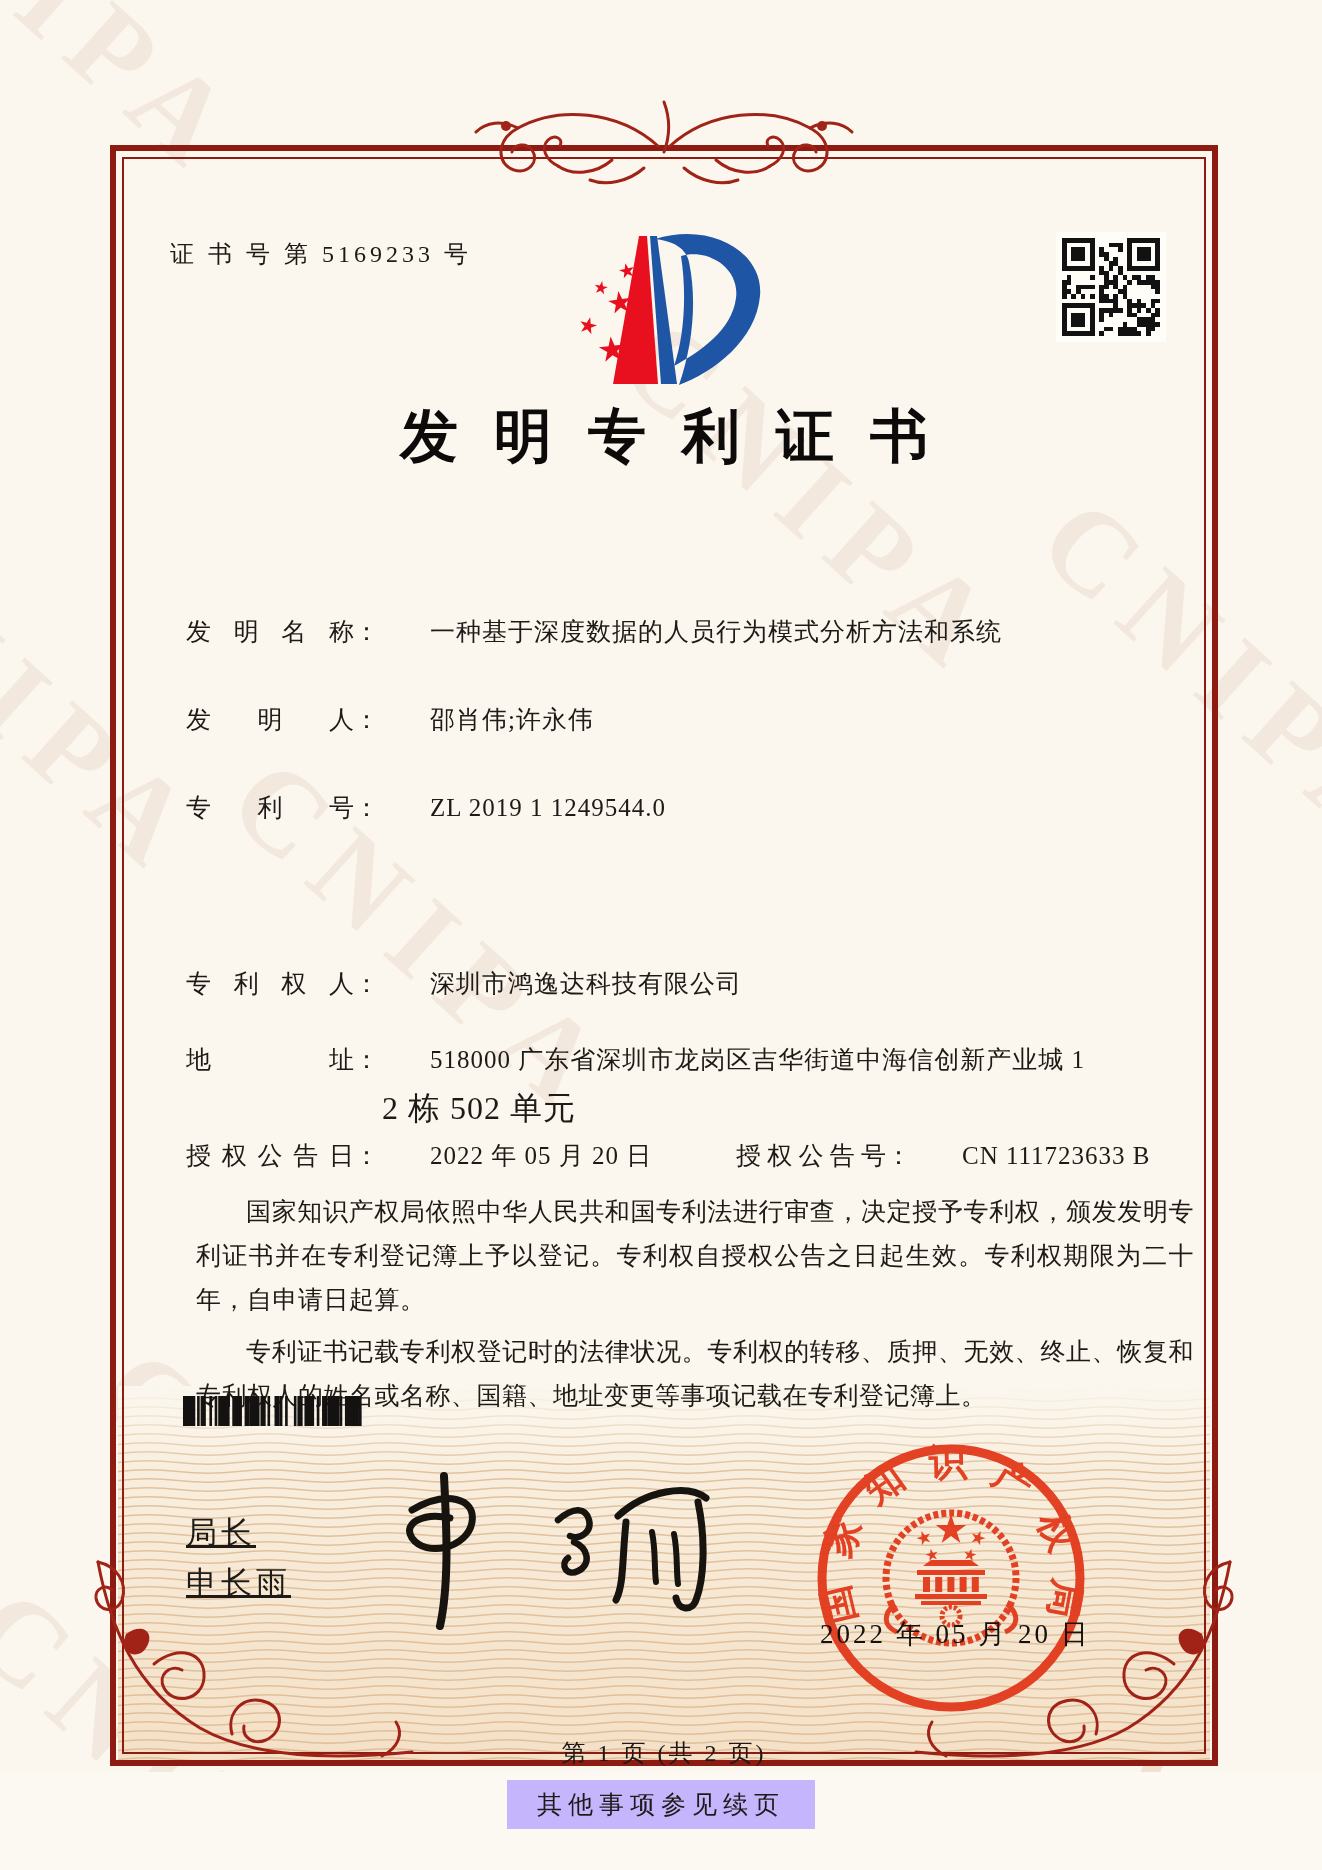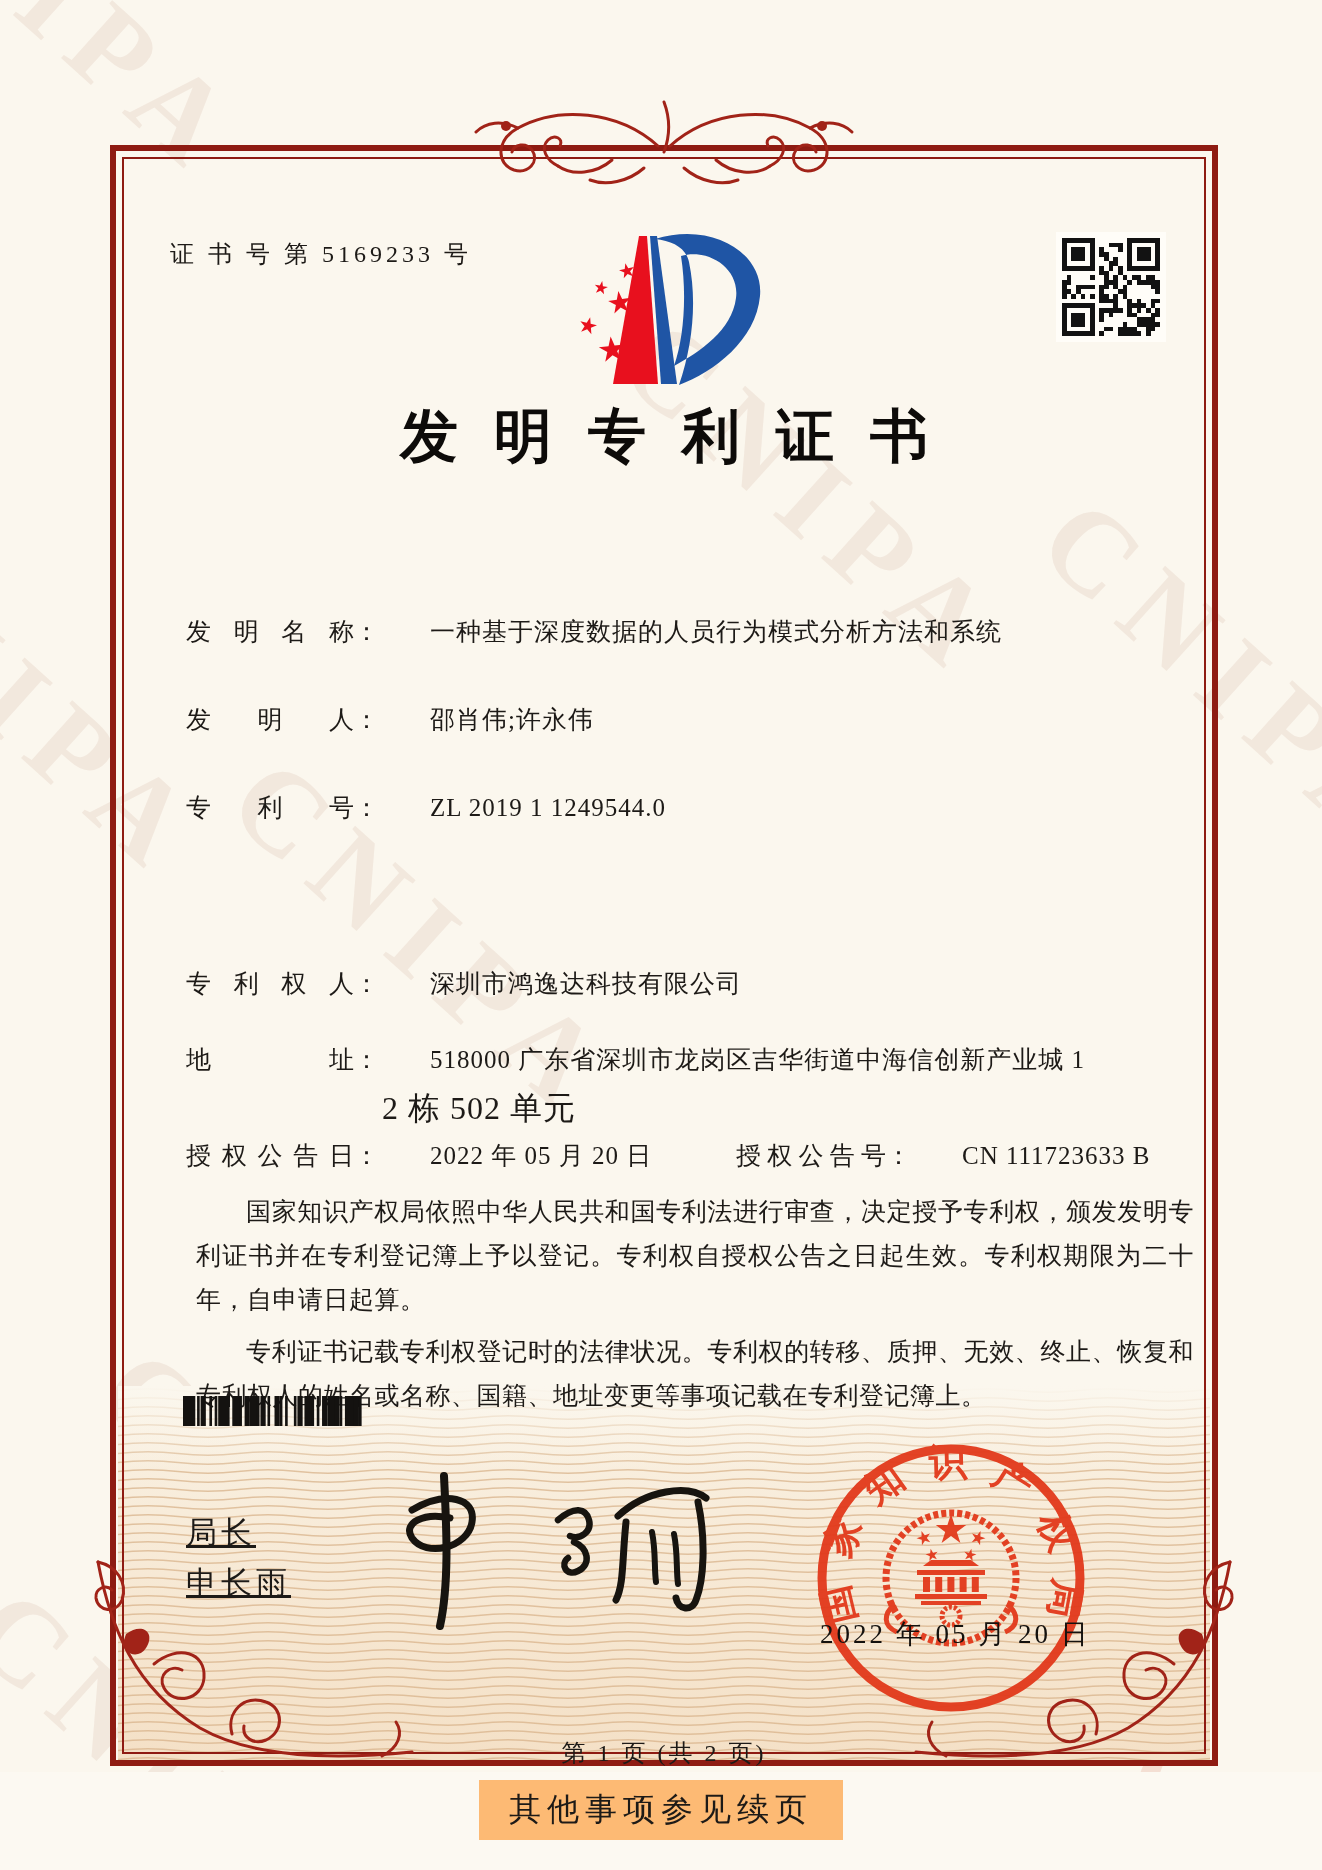--- a/index.html
+++ b/index.html
@@ -56,21 +56,21 @@
   .signer-name { position:absolute; left:186px; top:1562px; font-size:31px; font-weight:500;
     font-family:"Liberation Sans","DejaVu Sans",sans-serif; letter-spacing:4px; z-index:6;text-decoration:underline; }
   .signature { position:absolute; left:362px; top:1468px; z-index:6; }
   .seal { position:absolute; left:809px; top:1436px; z-index:6; opacity:0.95; }
   .sealdate { position:absolute; left:820px; top:1616px; font-size:27px; letter-spacing:3px;
     color:#14110e; z-index:7; white-space:nowrap; }
   .pagenum { position:absolute; left:110px; top:1704px; width:1108px; text-align:center;
     font-size:24px; letter-spacing:3px; z-index:6;margin-top:33px; }
   .belowband { position:absolute; left:0; top:1772px; width:1322px; height:98px; background:#fcf9f2; z-index:2; }
   .footnote-box { position:absolute; left:0; top:1780px; width:1322px; text-align:center; z-index:6; }
-  .footnote-box span { display:inline-block; background:#fdba74; padding:8px 30px; font-size:32px; letter-spacing:6px; }
+  .footnote-box span { display:inline-block; background:#c4b5fd; padding:8px 30px; font-size:25px; letter-spacing:6px; }
 </style>
 </head>
 <body>
 
 <div class="page">
 
   <span class="wm" style="left:-180px; top:-70px;">CNIPA</span>
   <span class="wm pink" style="left:1140px; top:-90px;">CNIPA</span>
   <span class="wm red" style="left:1262px; top:-40px; font-size:90px;">CNIPA</span>
   <span class="wm" style="left:580px; top:430px;">CNIPA</span>

